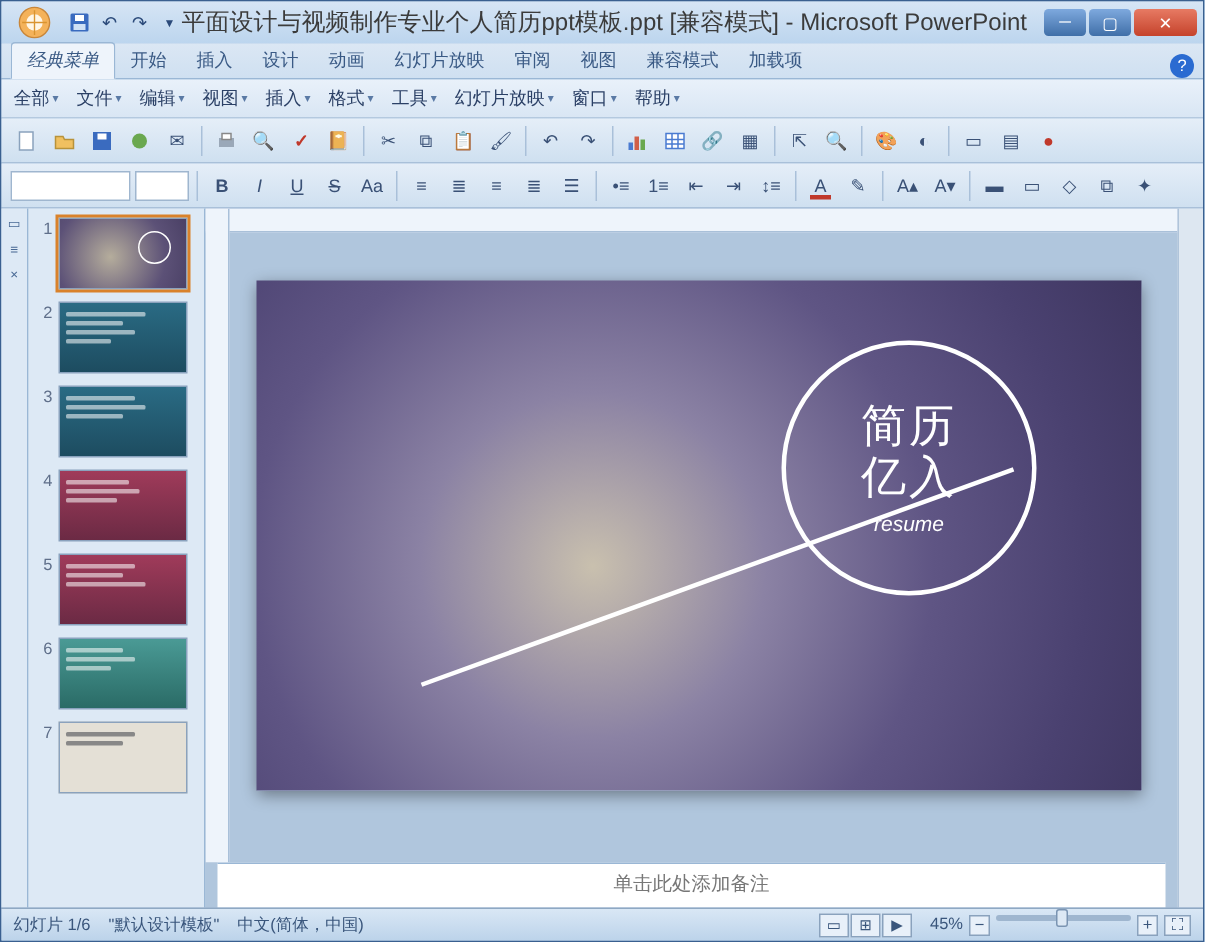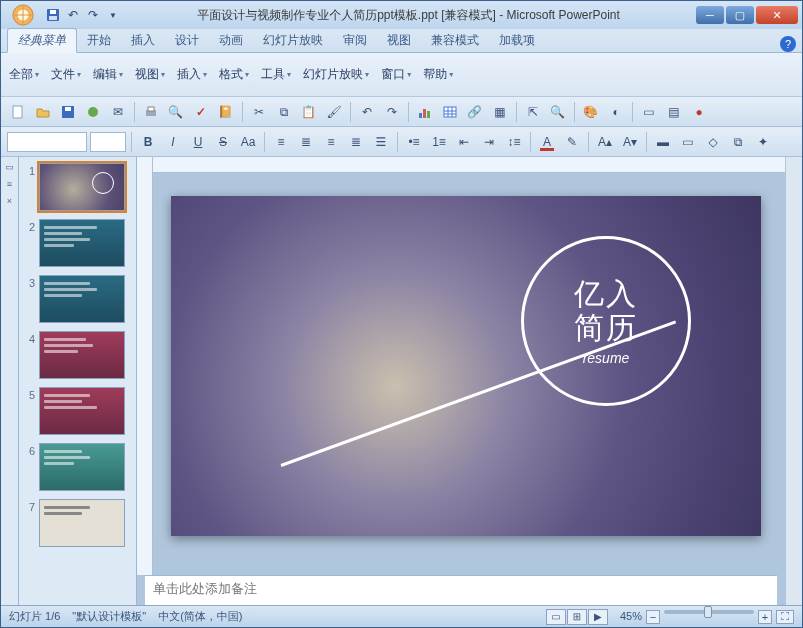--- a/index.html
+++ b/index.html
@@ -6,35 +6,35 @@
 body { width: 803px; height: 628px; overflow: hidden; background: #b8d0e8; }
 
 .window { width: 803px; height: 628px; display: flex; flex-direction: column; border: 1px solid #3a6090; }
 
 
 .titlebar { height: 28px; background: linear-gradient(#d6e5f5,#bcd5ee); display: flex; align-items: center; padding: 0 4px; font-size: 12px; color: #3b3b3b; }
 .office-btn { width: 36px; height: 24px; margin-right: 4px; display:flex; align-items:center; justify-content:center; }
 .office-btn svg { width: 22px; height: 22px; }
 .qat { display: flex; gap: 4px; align-items: center; }
 .qat .qicon { width: 16px; height: 16px; display:flex; align-items:center; justify-content:center; font-size:12px; color:#2b4a7a; }
-.titlebar .title { flex: 1; text-align: center; font-size: 12px; overflow:hidden; white-space:nowrap; }
+.titlebar .title { flex: 1; text-align: left; font-size: 16px; overflow:hidden; white-space:nowrap; }
 .winbtns { display: flex; gap: 2px; }
 .winbtn { width: 28px; height: 18px; border-radius: 3px; display:flex; align-items:center; justify-content:center; font-size:11px; color:#fff; }
 .winbtn.min { background: linear-gradient(#7ea9de,#406fa8); }
 .winbtn.max { background: linear-gradient(#7ea9de,#406fa8); }
 .winbtn.close { background: linear-gradient(#e77a63,#c5432c); width: 42px; }
 
 
 .ribbon-tabs { height: 24px; background: linear-gradient(#dbe7f4,#cfe0f1); display: flex; align-items: flex-end; padding: 0 6px; border-bottom: 1px solid #9ab7d5; font-size: 12px; }
 .rtab { padding: 3px 10px; color: #3a5a85; cursor: pointer; }
 .rtab.active { background: #eef4fb; border: 1px solid #9ab7d5; border-bottom: 1px solid #eef4fb; border-radius: 3px 3px 0 0; margin-bottom: -1px; font-style: italic; }
 .help-ic { margin-left: auto; width:16px; height:16px; border-radius:50%; background:#2a6bd1; color:#fff; font-size:11px; display:flex; align-items:center; justify-content:center; }
 
 
-.menurow { height: 44px; background: linear-gradient(#e9f1fa,#d9e6f4); display: flex; align-items: center; padding: 0 8px; gap: 12px; font-size: 12px; color: #2b4066; border-bottom: 1px solid #b4c9df; }
+.menurow { height: 26px; background: linear-gradient(#e9f1fa,#d9e6f4); display: flex; align-items: center; padding: 0 8px; gap: 12px; font-size: 12px; color: #2b4066; border-bottom: 1px solid #b4c9df; }
 .menurow .mi { display:flex; align-items:center; gap:2px; cursor:pointer; }
 .menurow .dd { font-size: 8px; color:#5a7aa5; }
 
 
 .toolbar { background: linear-gradient(#e5eef8,#cfe0f0); border-bottom: 1px solid #a9c0d9; padding: 2px 6px; display: flex; flex-wrap: wrap; gap: 3px; align-items: center; }
 .toolbar.row1 { height: 30px; }
 .toolbar.row2 { height: 30px; }
 .tbtn { width: 22px; height: 22px; display:flex; align-items:center; justify-content:center; border:1px solid transparent; border-radius:2px; font-size:12px; color:#3a5176; cursor:pointer; }
 .tsep { width:1px; height:20px; background:#a9c0d9; margin:0 2px; }
 .tbtn svg { width:16px; height:16px; }
@@ -65,21 +65,21 @@
 .editor { flex:1; display:flex; flex-direction:column; background:#b0c6dd; min-width:0; }
 .canvas-wrap { flex:1; display:flex; align-items:center; justify-content:center; overflow:auto; position:relative; }
 .canvas-wrap .ruler-v { position:absolute; left:0; top:0; width:16px; height:100%; background:#eef4fb; border-right:1px solid #a9c0d9; }
 .canvas-wrap .ruler-h { position:absolute; left:0; top:0; height:16px; width:100%; background:#eef4fb; border-bottom:1px solid #a9c0d9; }
 .slide { width: 590px; height: 340px; background: radial-gradient(circle at 38% 56%, #c9c0ae 0%, #8b82a4 28%, #5f5584 55%, #4a4170 80%, #3e3660); box-shadow: 0 3px 10px rgba(0,0,0,.4); position:relative; margin-left:10px; }
 .slide .circle { position:absolute; right:70px; top:40px; width:170px; height:170px; border:3px solid #fff; border-radius:50%; display:flex; flex-direction:column; align-items:center; justify-content:center; }
 .slide .circle .cj { color:#fff; font-size:30px; line-height:1.15; letter-spacing:2px; text-align:center; }
 .slide .circle .res { color:#fff; font-size:14px; font-style:italic; margin-top:4px; }
 .slide .line { position:absolute; width:420px; height:3px; background:#fff; left:110px; top:268px; transform-origin:left center; transform:rotate(-20deg); }
 
-.notes { height: 30px; background:#fff; border-top:1px solid #9ab7d5; margin: 0 8px 0 8px; padding: 4px 8px; font-size:13px; color:#777; }
+.notes { height: 30px; background:#fff; border-top:1px solid #9ab7d5; margin: 0 8px 0 8px; padding: 4px 8px; font-size:13px; color:#777;text-align:center; }
 
 .statusbar { height: 22px; background: linear-gradient(#d9e7f5,#bcd3ea); border-top:1px solid #8fa8c3; display:flex; align-items:center; font-size:11px; color:#3a567c; padding:0 8px; gap:12px; }
 .statusbar .spacer { flex:1; }
 .viewbtns { display:flex; gap:1px; }
 .viewbtns .vb { width:20px; height:16px; border:1px solid #8aa2bd; background:#e8f0f9; display:flex; align-items:center; justify-content:center; font-size:10px; }
 .zoom { display:flex; gap:4px; }
 .zslider { width:90px; height:4px; background:#9fb6cf; position:relative; border-radius:2px; }
 .zslider .zh { position:absolute; left:40px; top:-4px; width:8px; height:12px; background:#dce8f4; border:1px solid #7a94b2; border-radius:2px; }
 .zbtn { width:14px; height:14px; border:1px solid #8aa2bd; background:#e8f0f9; display:flex; align-items:center; justify-content:center; font-size:11px; }
 
@@ -352,22 +352,22 @@
           </div>
         </div>
     </div>
 
     <div class="editor">
       <div class="canvas-wrap">
         <div class="ruler-h"></div>
         <div class="ruler-v"></div>
         <div class="slide">
           <div class="circle">
+            <div class="cj">简历</div>
             <div class="cj">亿入</div>
-            <div class="cj">简历</div>
             <div class="res">resume</div>
           </div>
           <div class="line"></div>
         </div>
       </div>
       <div class="notes">单击此处添加备注</div>
     </div>
 
     <div class="scroll-v"></div>
   </div>

